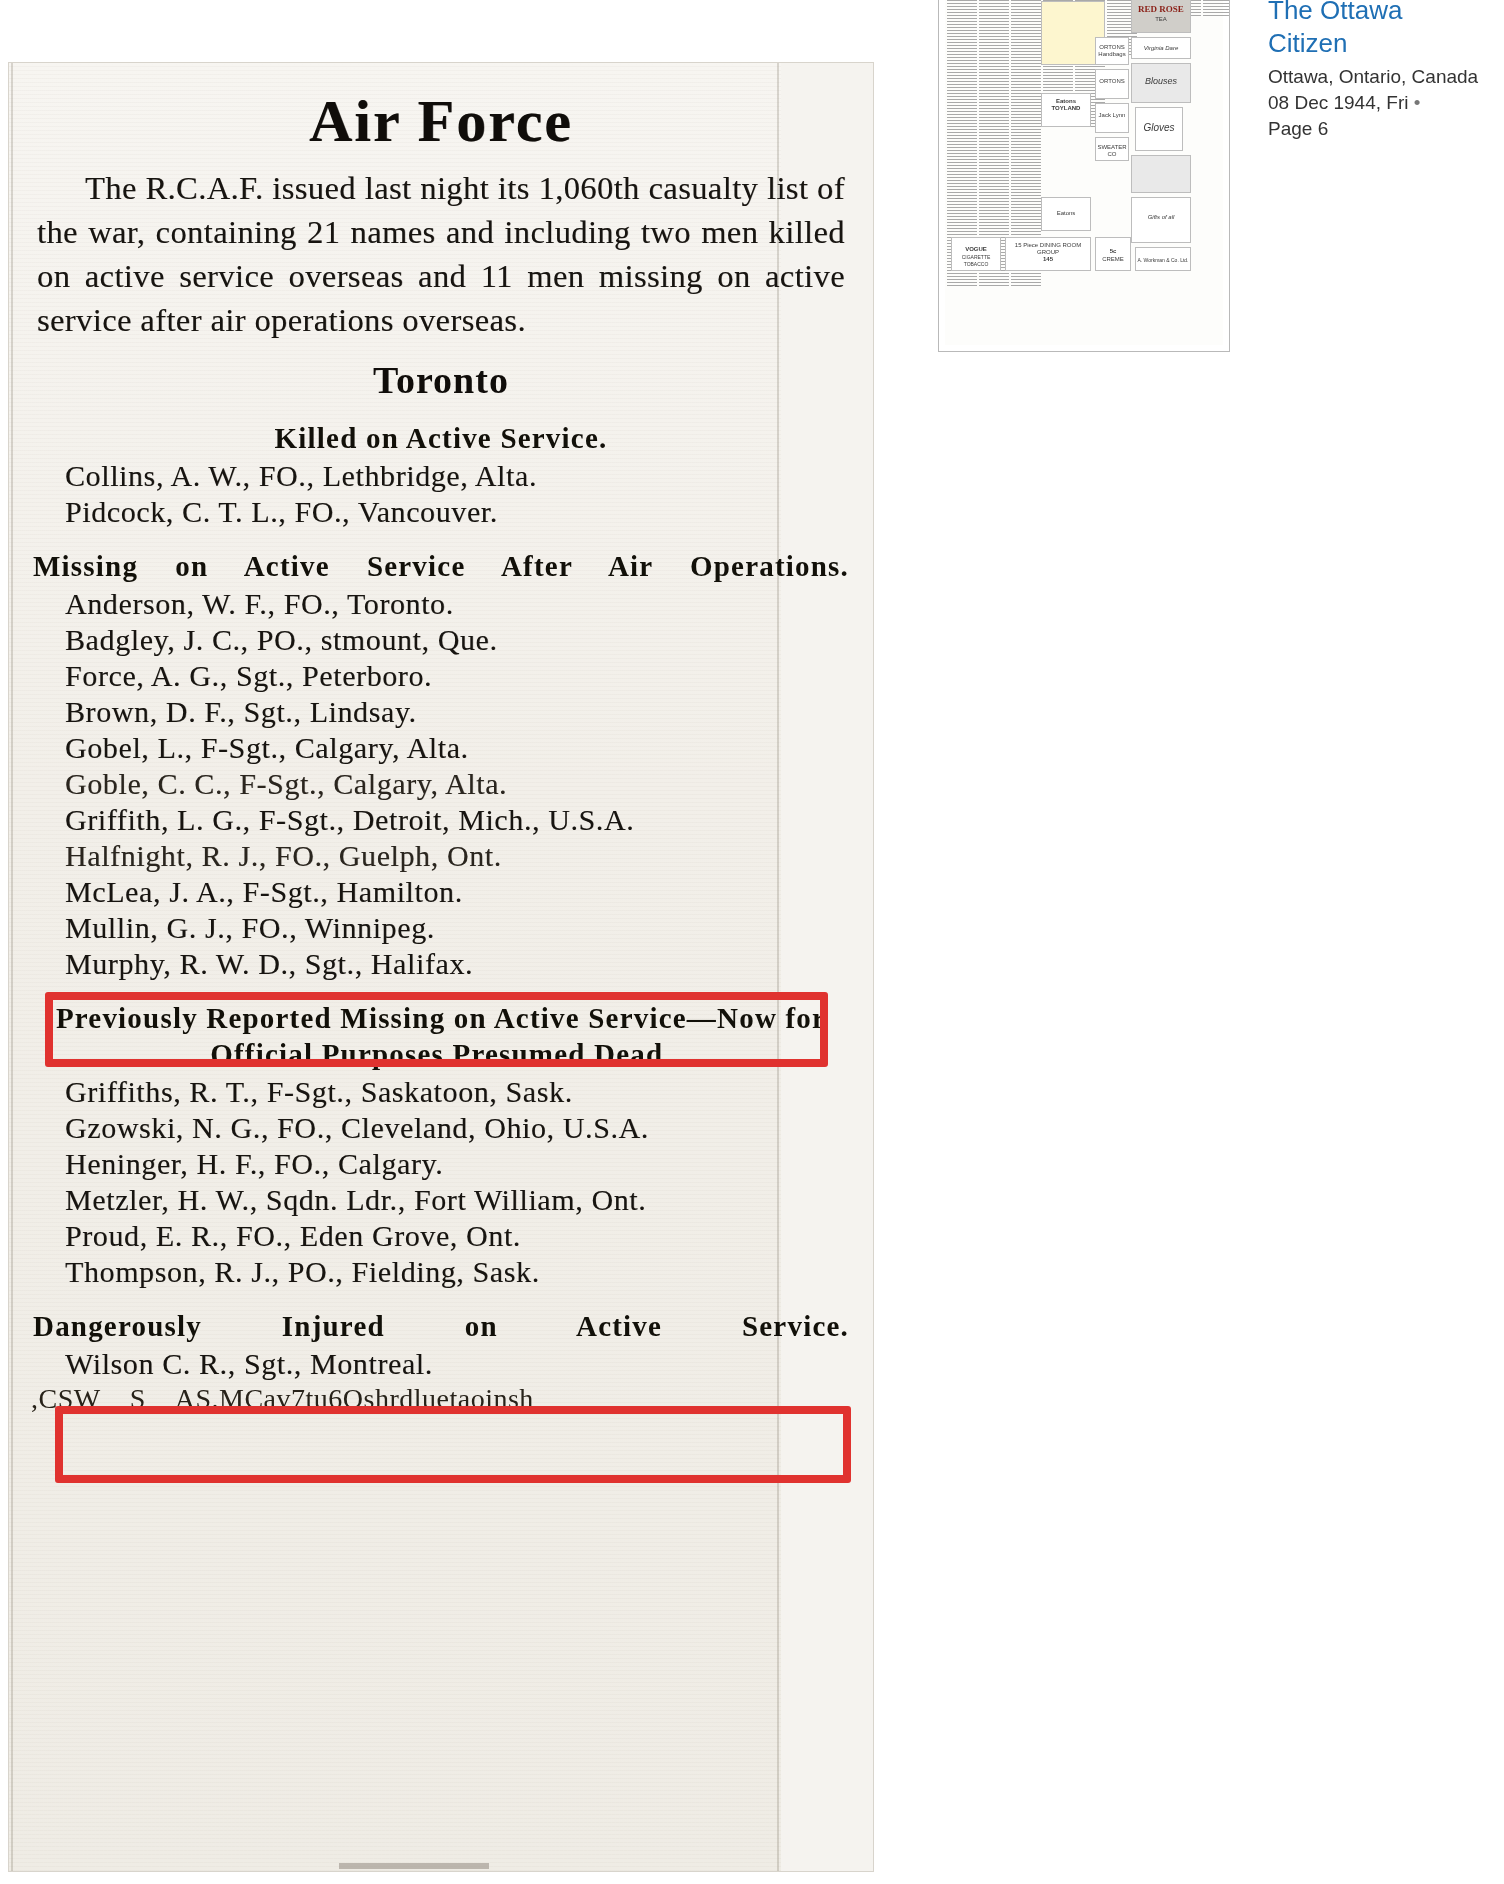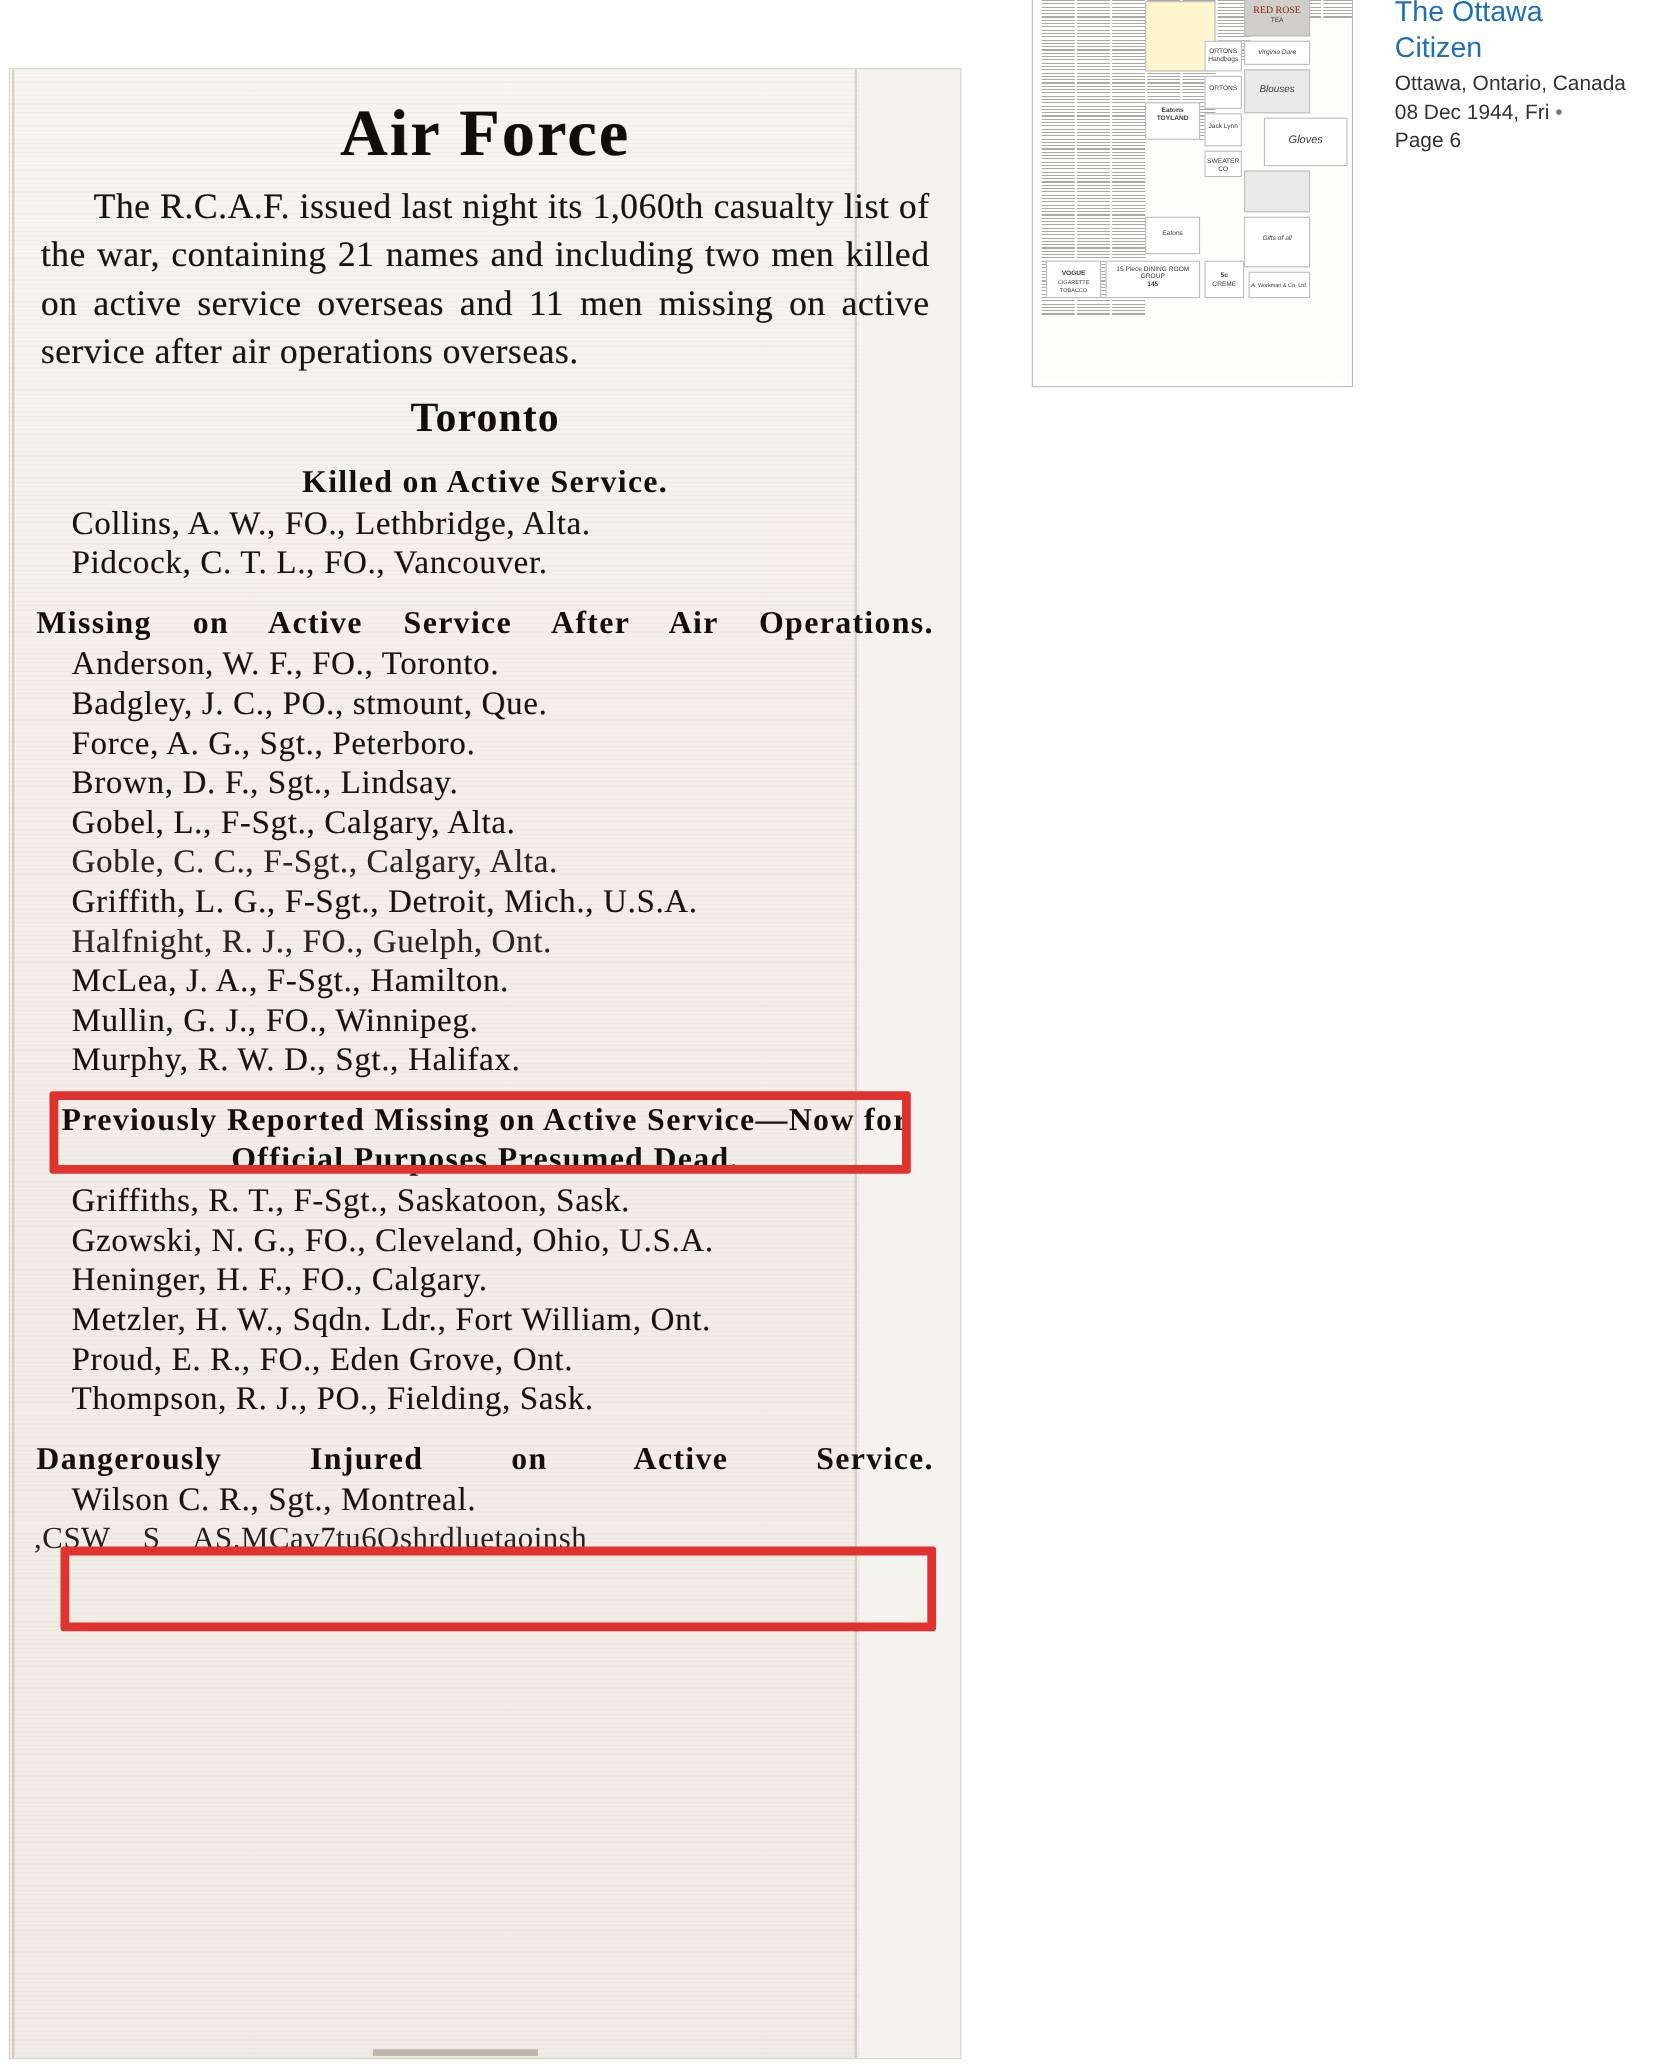--- a/index.html
+++ b/index.html
@@ -211,21 +211,21 @@
     font-size: 6px;
     color: #3a3a3a;
     font-family: "Liberation Sans", sans-serif;
     line-height: 7px;
     text-align: center;
     width: 100%;
   }
   .tad-title {
     position: absolute;
     font-family: "Liberation Serif", serif;
-    font-weight: normal;
+    font-weight: bold;
     text-align: center;
     width: 100%;
   }
 
   .meta {
     position: absolute;
     left: 1268px;
     top: -6px;
     width: 220px;
     font-family: "Liberation Sans", sans-serif;
@@ -318,21 +318,21 @@
       <div class="tblock dark" style="left:186px; top:2px; width:60px; height:34px;">
         <div class="tad-title" style="top:4px; font-size:9px; color:#8a1f16;">RED ROSE</div>
         <div class="tlabel" style="top:16px;">TEA</div>
       </div>
       <div class="tblock" style="left:186px; top:40px; width:60px; height:22px;">
         <div class="tlabel" style="top:7px; font-style:italic;">Virginia Dare</div>
       </div>
       <div class="tblock grey" style="left:186px; top:66px; width:60px; height:40px;">
         <div class="tlabel" style="top:14px; font-style:italic; font-size:9px;">Blouses</div>
       </div>
-      <div class="tblock" style="left:204px; top:110px; width:76px; height:44px;">
+      <div class="tblock" style="left:190px; top:110px; width:48px; height:44px;">
         <div class="tlabel" style="top:16px; font-style:italic; font-size:10px;">Gloves</div>
       </div>
       <div class="tblock grey" style="left:186px; top:158px; width:60px; height:38px;"></div>
       <div class="tblock" style="left:186px; top:200px; width:60px; height:46px;">
         <div class="tlabel" style="top:16px; font-style:italic;">Gifts of all</div>
       </div>
       <div class="tblock" style="left:150px; top:40px; width:34px; height:28px;">
         <div class="tlabel" style="top:6px;">ORTONS</div>
         <div class="tlabel" style="top:13px;">Handbags</div>
       </div>

